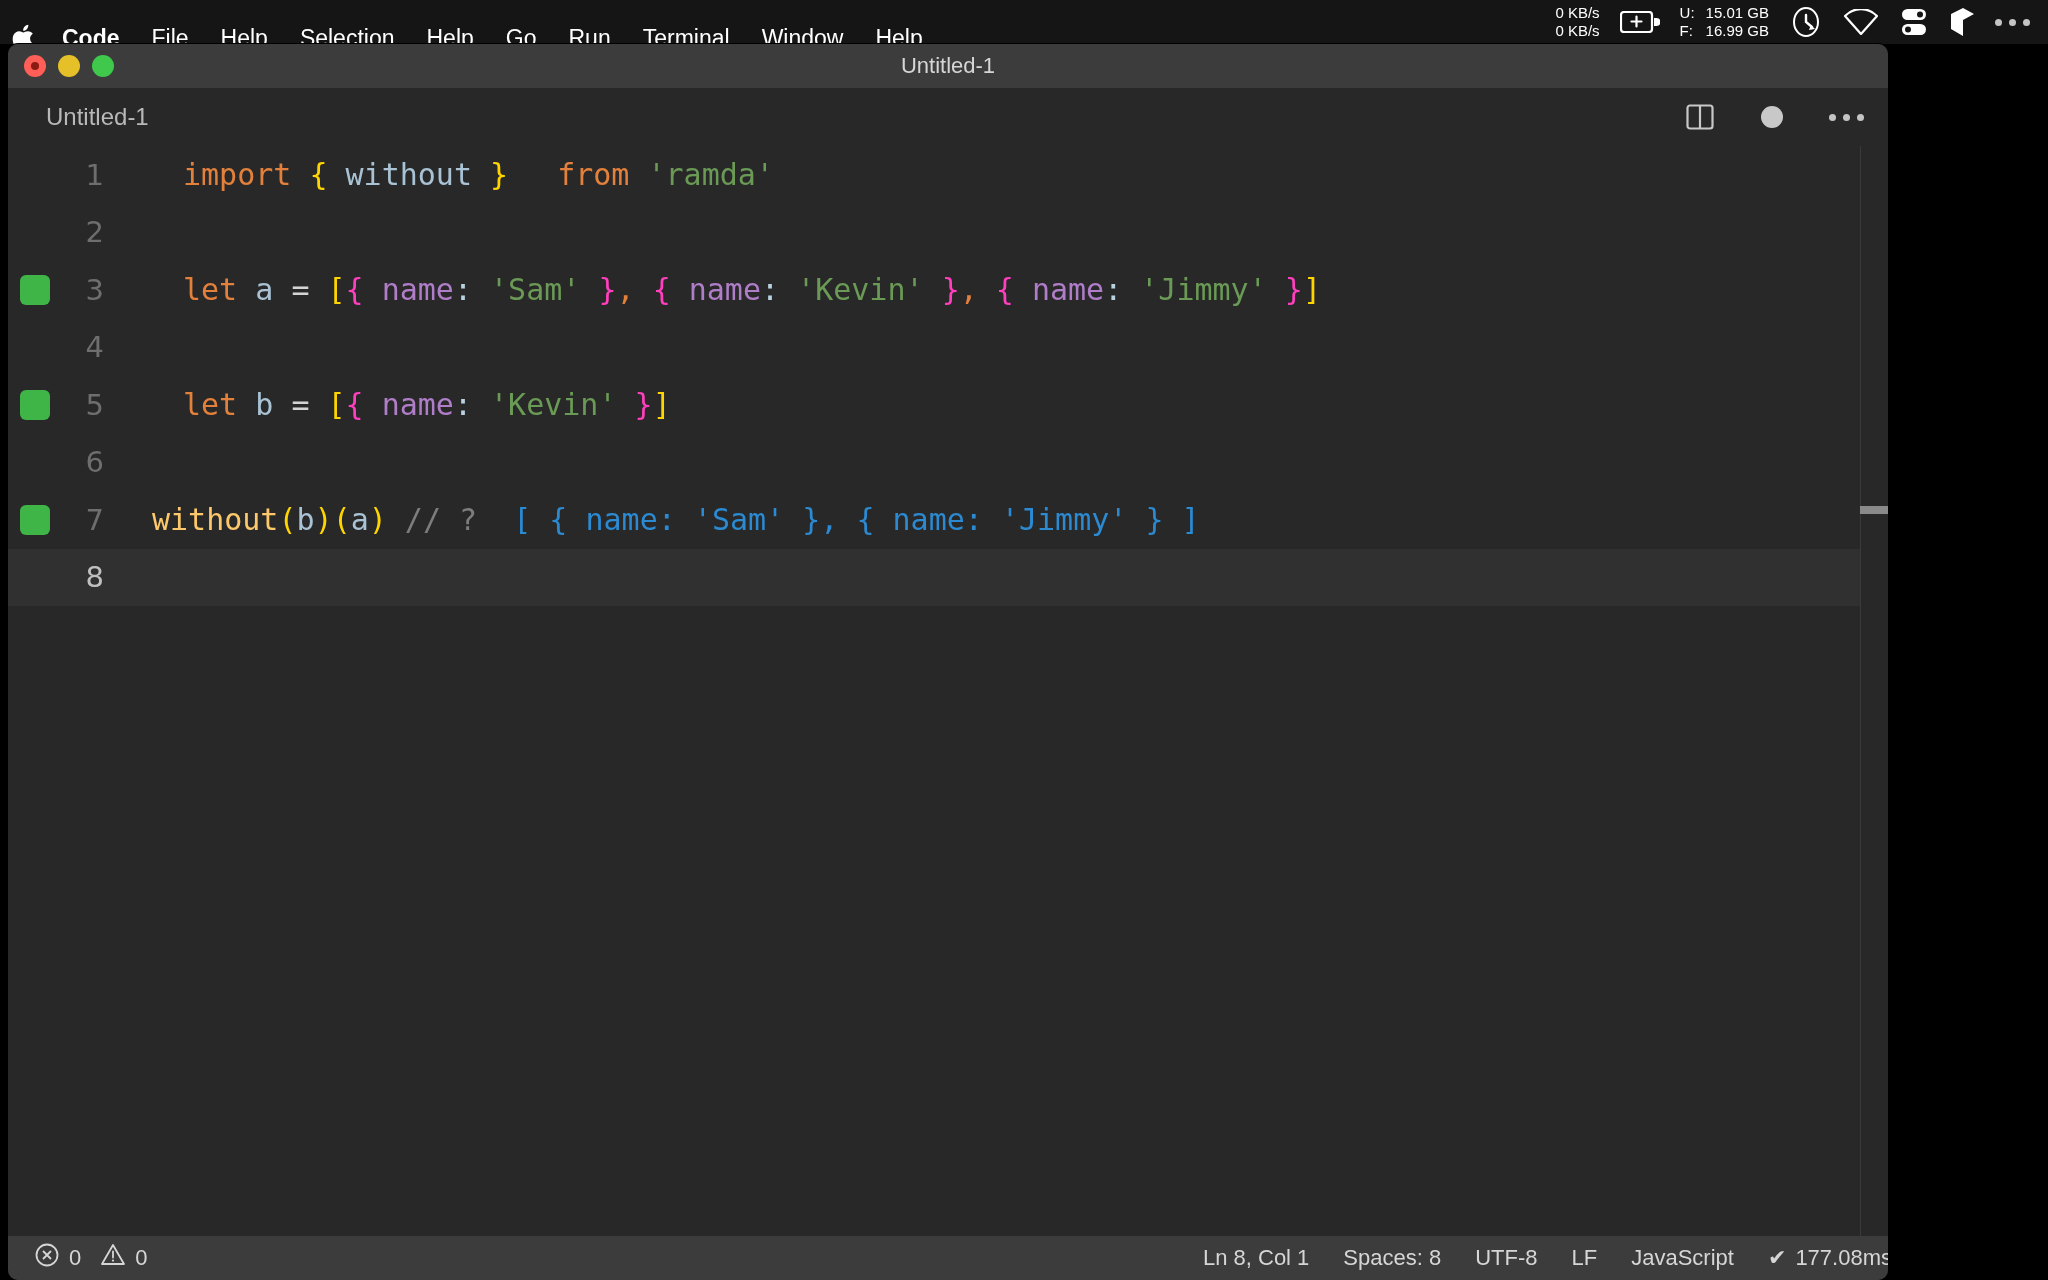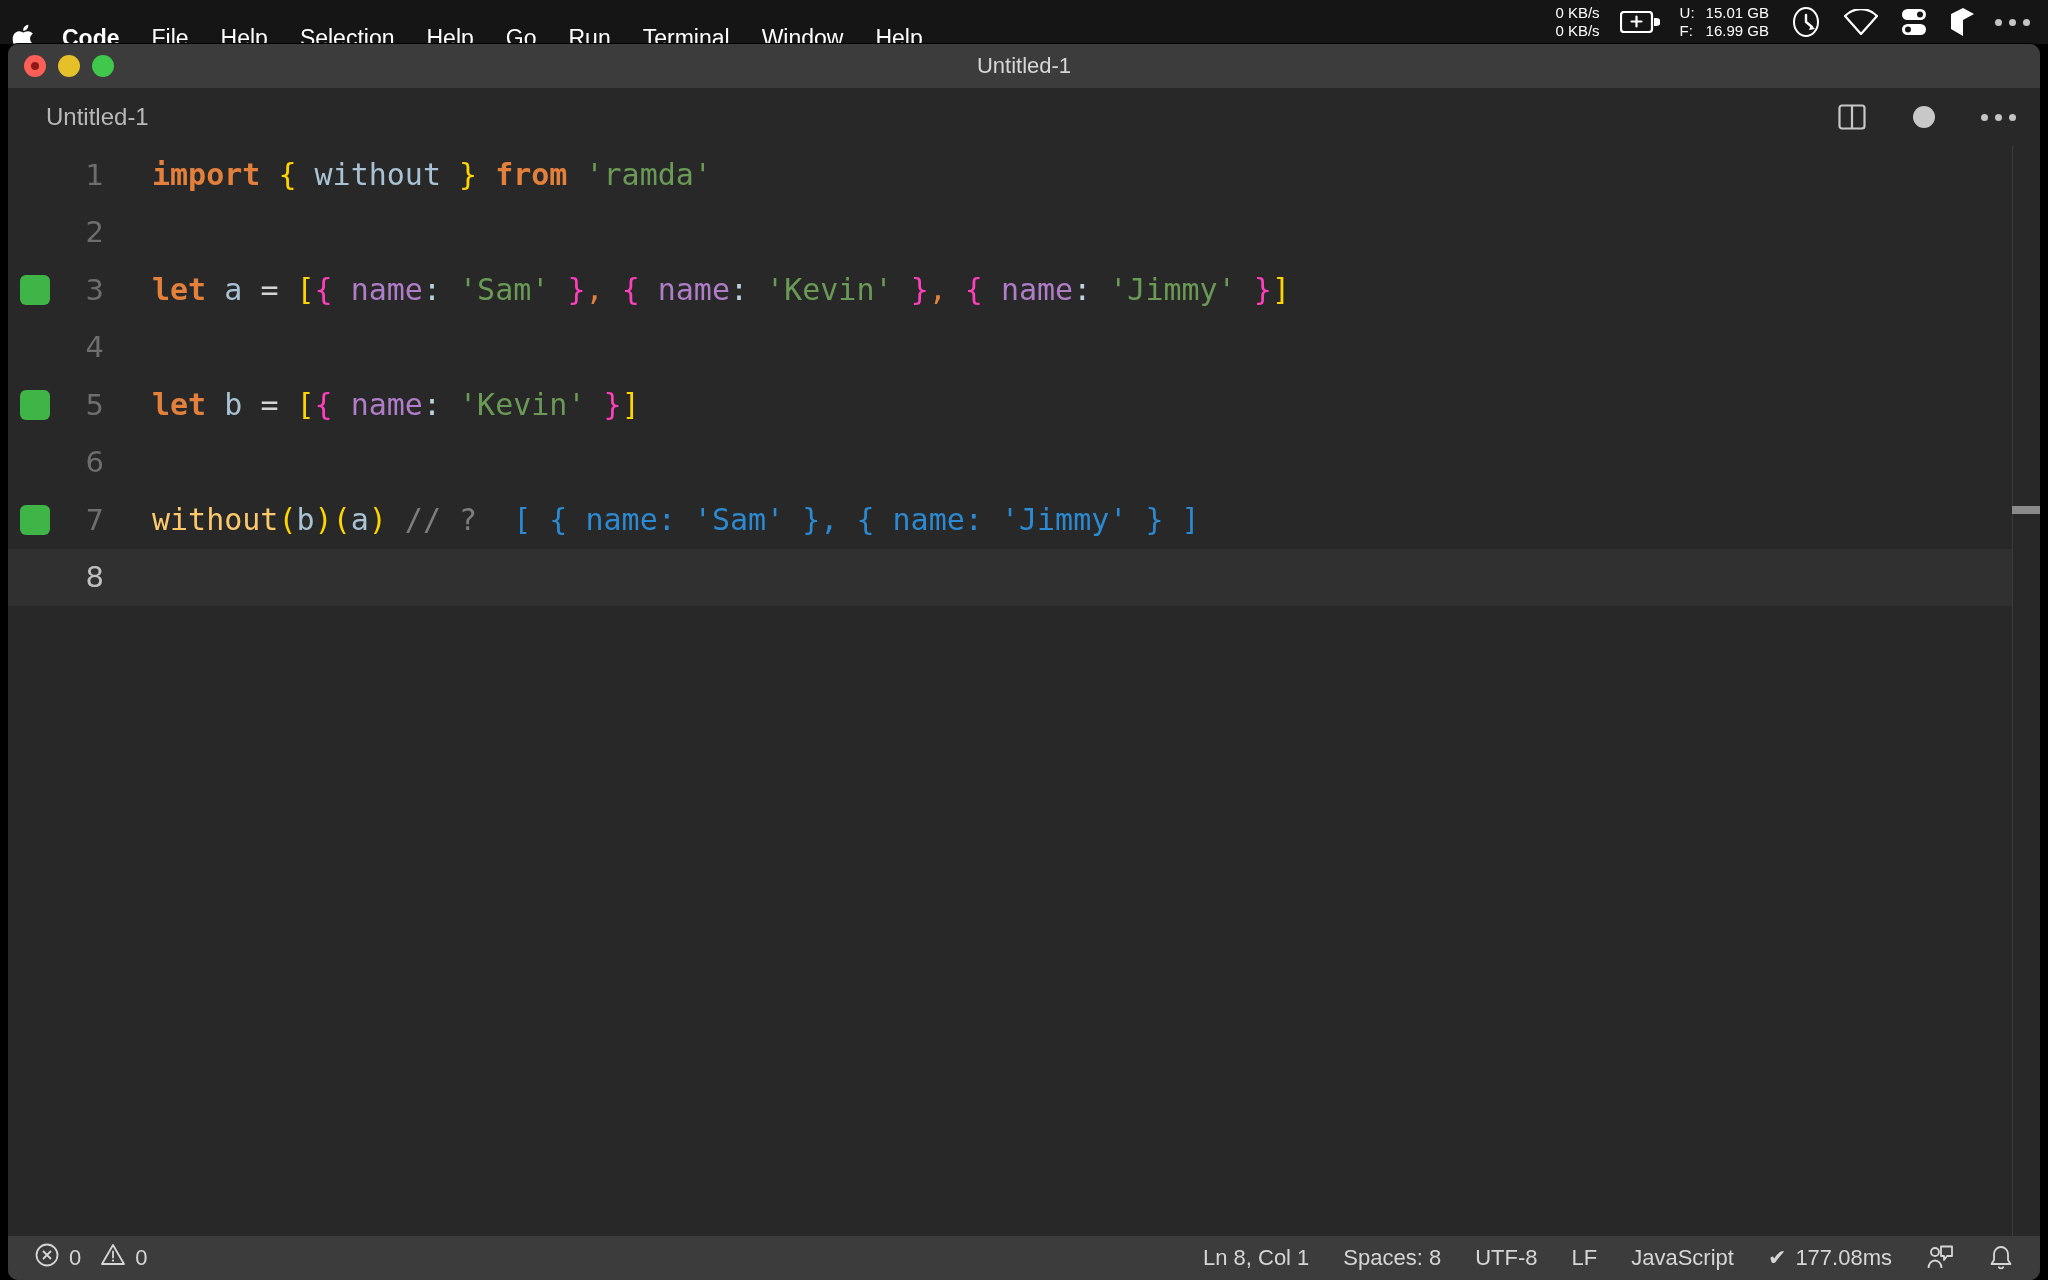--- a/index.html
+++ b/index.html
@@ -21,21 +21,21 @@
   .menu-item.app-name{ font-weight:bold; }
   .mb-right{ margin-left:auto; display:flex; align-items:center; height:44px; padding-right:18px; gap:20px; }
   .net-speed{ font-size:15px; line-height:18px; text-align:right; font-family:"Liberation Sans",sans-serif; }
   .disk-stat{ font-size:15px; line-height:18px; display:flex; gap:8px; }
   .disk-stat .lbl{ width:18px; }
   .disk-col{ display:flex; flex-direction:column; }
   .mb-icon{ display:flex; align-items:center; justify-content:center; }
 
   
   #window{
-    position:absolute; left:8px; top:44px; width:2032px; height:1236px;
+    position:absolute; left:8px; top:44px; width:1880px; height:1236px;
     background:#282828; border-radius:10px; overflow:hidden;
     box-shadow:0 0 0 1px #000;
   }
   #titlebar{
     position:relative; height:44px; background:#3c3c3c;
     display:flex; align-items:center; justify-content:center;
   }
   .traffic{
     position:absolute; left:16px; top:0; height:44px;
     display:flex; align-items:center; gap:12px;
@@ -79,21 +79,21 @@
   .gutter-marker.on{ background:#3fb548; }
   .lnum{
     width:122px; text-align:right; padding-right:26px;
     color:#6e6e6e; font-size:29px; font-family:"DejaVu Sans", sans-serif;
     flex:0 0 122px;
   }
   .lnum.current{ color:#c0c0c0; }
   .ltext{ white-space:pre; padding-left:22px; letter-spacing:0px; }
 
   
-  .t-kw       { color:#e2803c; font-weight:bold; }   
+  .t-kw       { color:#e2803c; font-weight:normal;margin-left:31px; }   
   .t-var      { color:#a9c3d4; }                      
   .t-op       { color:#d4d4d4; }                      
   .t-brk1     { color:#ffd500; }                      
   .t-brk2     { color:#ff3fbe; }                      
   .t-prop     { color:#b07dc9; }                      
   .t-colon    { color:#b8d2e0; }                      
   .t-str      { color:#6a9a55; }                      
   .t-comma    { color:#e2803c; }                      
   .t-fn       { color:#fcc86b; }                      
   .t-comment  { color:#7d7d7d; }                      

